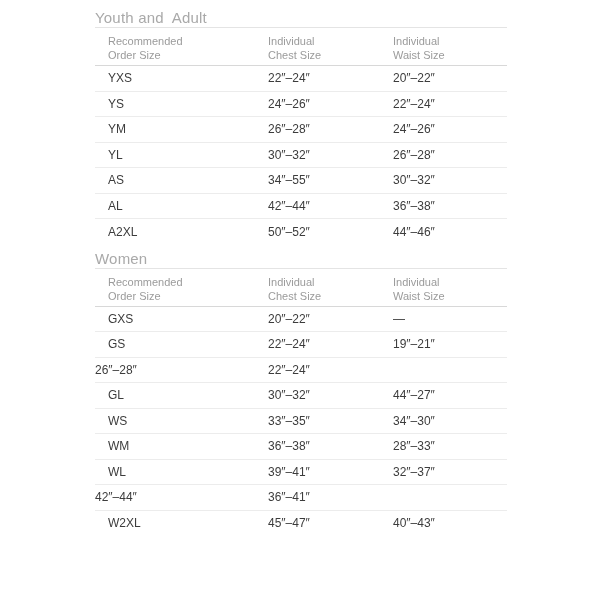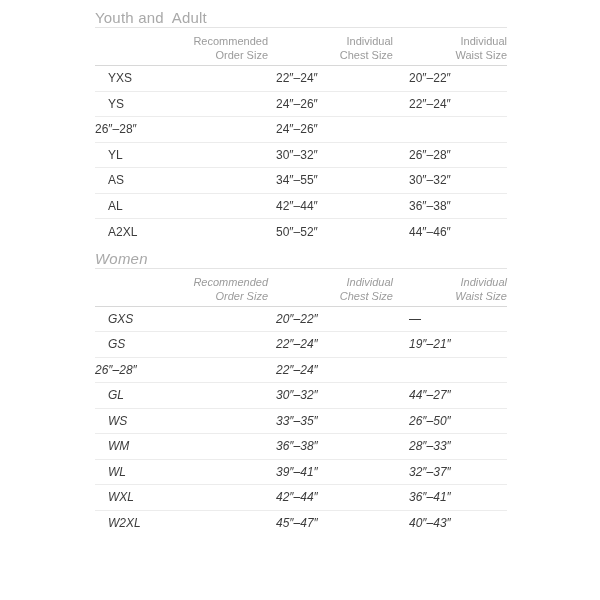--- a/index.html
+++ b/index.html
@@ -22,43 +22,42 @@
   }
   .section-title {
     font-size: 15px;
     line-height: 17px;
     color: #a9a9a9;
     white-space: pre;
     padding-bottom: 1px;
     border-bottom: 1px solid #e4e4e4;
     letter-spacing: 0.2px;
   }
-  .section + .section { margin-top: 5px; font-style: italic; }
+  .section + .section { margin-top: 5px; }
   .grid-row {
     display: grid;
     grid-template-columns: 173px 125px 114px;
   }
   .thead {
     padding-top: 6px;
     padding-bottom: 3px;
     border-bottom: 1px solid #d8d8d8;
   }
   .th {
     font-size: 11px;
     line-height: 14px;
     color: #9b9b9b;
     font-weight: normal;
-    text-align: right;
+    text-align: left;
   }
   .row {
     height: 25.5px;
     box-sizing: border-box;
     border-bottom: 1px solid #ececec;
     align-items: center;
-    gap: 8px;
   }
   .row:last-child { border-bottom: none; }
   .td {
     font-size: 12px;
     color: #3c3c3c;
   }
   .c1 { padding-left: 13px; }
 </style>
 </head>
 <body>
@@ -87,20 +86,21 @@
           <div class="td c1">YXS</div>
           <div class="td">22″–24″</div>
           <div class="td">20″–22″</div>
         </div>
         <div class="grid-row row">
           <div class="td c1">YS</div>
           <div class="td">24″–26″</div>
           <div class="td">22″–24″</div>
         </div>
         <div class="grid-row row">
+          <div class="td c1">YM</div>
           <div class="td">26″–28″</div>
           <div class="td">24″–26″</div>
         </div>
         <div class="grid-row row">
           <div class="td c1">YL</div>
           <div class="td">30″–32″</div>
           <div class="td">26″–28″</div>
         </div>
         <div class="grid-row row">
           <div class="td c1">AS</div>
@@ -152,34 +152,33 @@
           <div class="td">22″–24″</div>
         </div>
         <div class="grid-row row">
           <div class="td c1">GL</div>
           <div class="td">30″–32″</div>
           <div class="td">44″–27″</div>
         </div>
         <div class="grid-row row">
           <div class="td c1">WS</div>
           <div class="td">33″–35″</div>
-          <div class="td">26″–50″</div>
+          <div class="td">34″–30″</div>
         </div>
         <div class="grid-row row">
           <div class="td c1">WM</div>
           <div class="td">36″–38″</div>
           <div class="td">28″–33″</div>
         </div>
         <div class="grid-row row">
           <div class="td c1">WL</div>
           <div class="td">39″–41″</div>
           <div class="td">32″–37″</div>
         </div>
         <div class="grid-row row">
-          <div class="td c1">WXL</div>
           <div class="td">42″–44″</div>
           <div class="td">36″–41″</div>
         </div>
         <div class="grid-row row">
           <div class="td c1">W2XL</div>
           <div class="td">45″–47″</div>
           <div class="td">40″–43″</div>
         </div>
       </div>
     </div>

